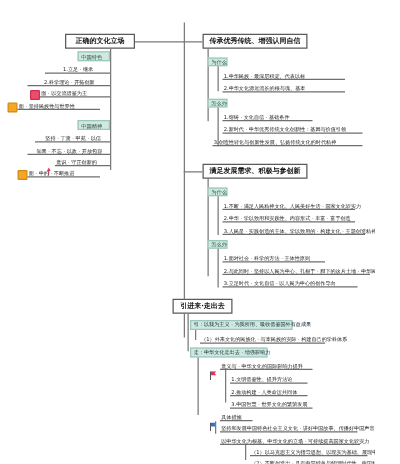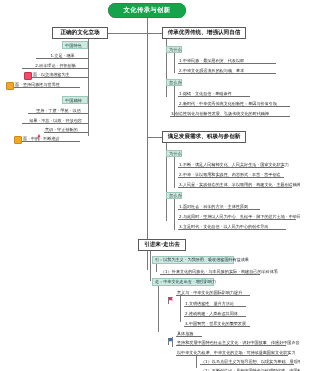--- a/index.html
+++ b/index.html
@@ -88,21 +88,20 @@
   
   .ico{position:absolute;display:block;}
   .ico-red{width:6px;height:6px;background:#ef4c6b;border:1px solid #c9304f;border-radius:1px;}
   .ico-orange{width:6px;height:6px;background:#f5a623;border:1px solid #d08a14;border-radius:1px;}
 </style>
 </head>
 <body>
 
 <div id="canvas">
 
-  <div class="root" style="left:108px;top:3px;width:78px;height:15px;">文化传承与创新</div>
 
   <div class="v" style="left:147px;top:18px;height:252px;"></div>
 
   <div class="h" style="left:107px;top:33px;width:41px;"></div>
   <div class="topic" style="left:52px;top:27px;width:56px;height:12px;">正确的文化立场</div>
 
   <div class="v" style="left:88px;top:39px;height:97px;"></div>
 
   <div class="tag" style="left:62px;top:41px;width:26px;height:8px;">中国特色</div>
 

